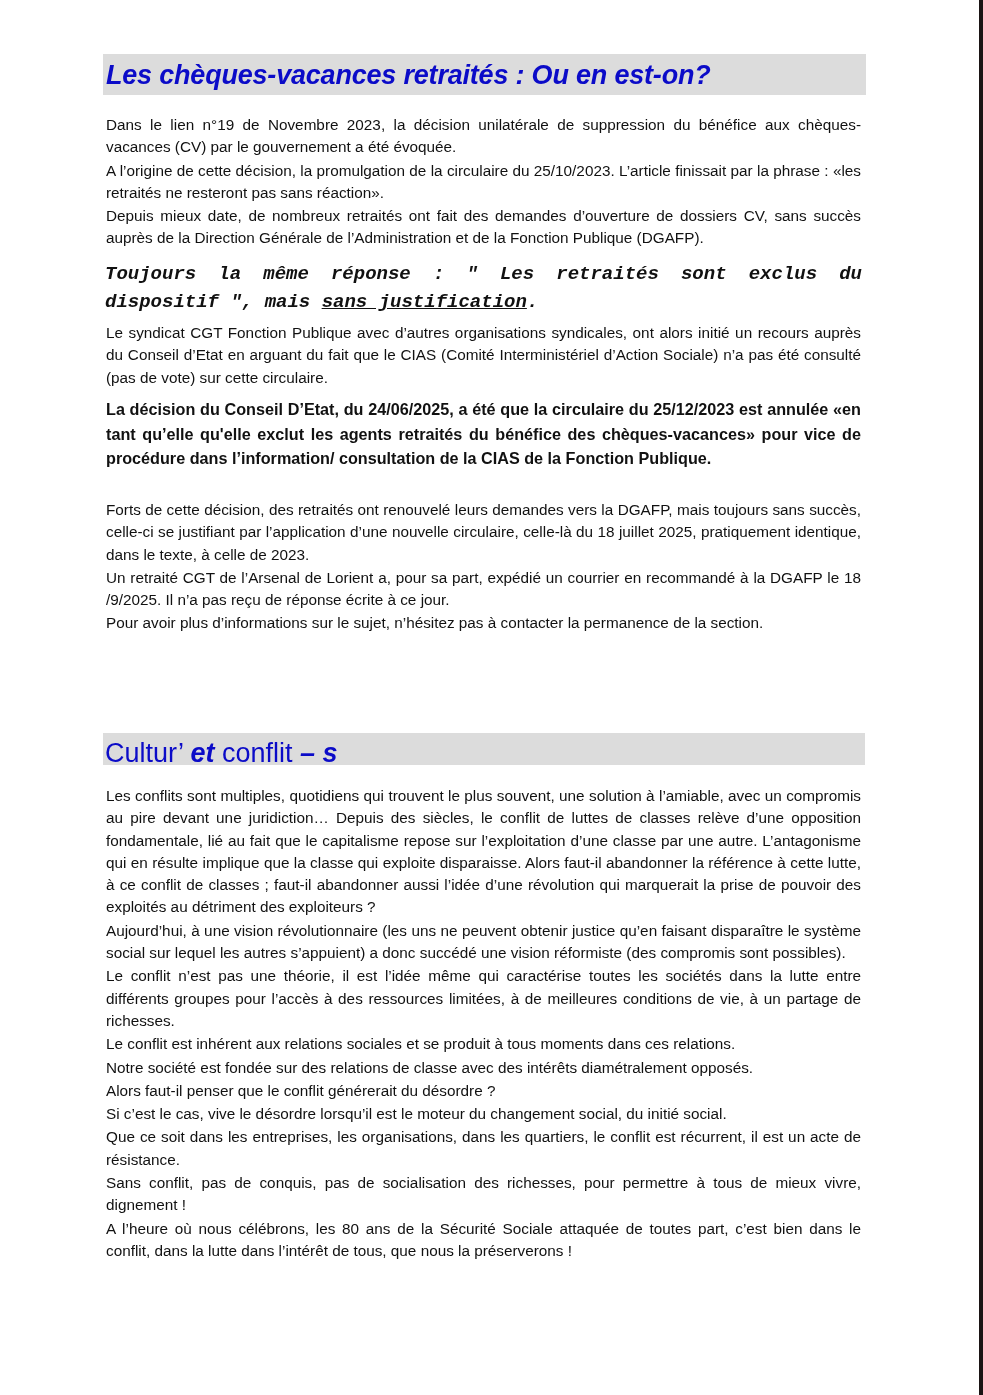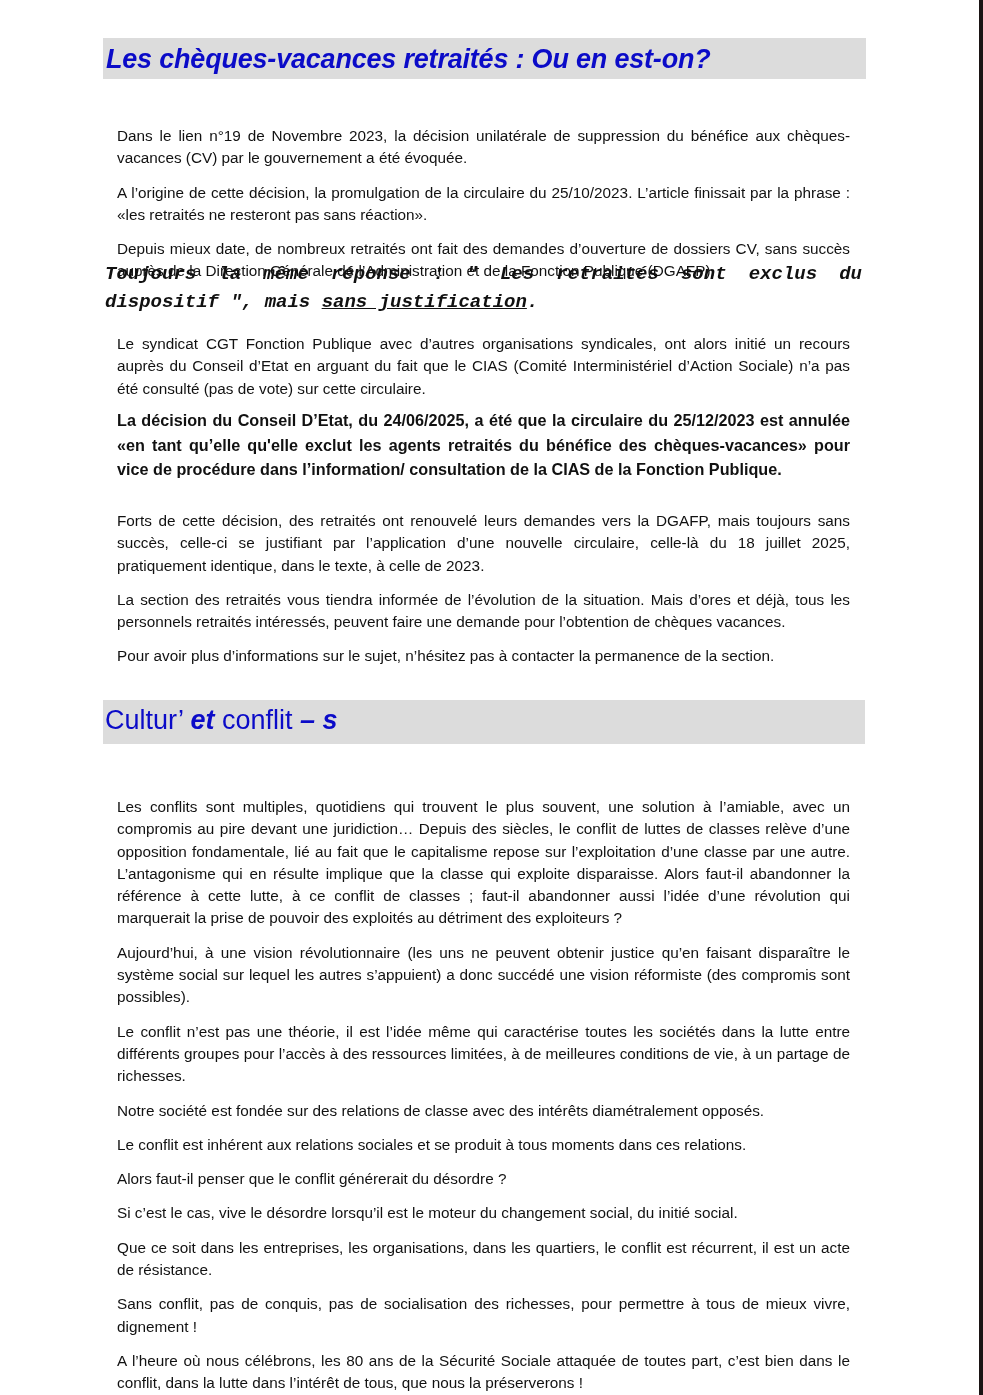--- a/index.html
+++ b/index.html
@@ -6,29 +6,29 @@
   body {
     width: 983px; height: 1395px; background: #ffffff; position: relative; overflow: hidden;
     font-family: "Liberation Sans", sans-serif; color: #111111;
   }
   .right-strip { position: absolute; top: 0; right: 0; width: 4px; height: 1395px; background: #1a1414; }
   .page { position: absolute; left: 105px; top: 0; width: 757px; }
   .heading-box {
     position: absolute; left: -2px; width: 760px; background: #dcdcdc; color: #0b0bc8;
   }
   .h1 {
-    top: 38px; height: 41px; font-size: 27px; font-weight: bold; font-style: italic;
+    top: 54px; height: 41px; font-size: 27px; font-weight: bold; font-style: italic;
     line-height: 42px; padding-left: 3px; letter-spacing: -0.2px;
   }
   .h2 {
-    top: 700px; height: 44px; font-size: 27px; line-height: 40px; padding-left: 2px;
+    top: 733px; height: 32px; font-size: 27px; line-height: 40px; padding-left: 2px;
   }
   .h2 .it { font-weight: bold; font-style: italic; }
   .block { position: absolute; left: 0; width: 757px; font-size: 15.3px; line-height: 22.3px; text-align: justify; }
-  .block p { margin: 12px; }
+  .block p { margin: 1px; }
   .lead-bold {
     position: absolute; left: 0; width: 757px; top: 260px; font-size: 19px; line-height: 28px;
     font-weight: bold; font-style: italic; text-align: justify; text-align-last: left; font-family: Liberation Mono, monospace;
   }
   .lead-bold .u { text-decoration: underline; }
   .bold-para { font-weight: bold; font-size: 16.2px; line-height: 24.5px; }
   .last-left { text-align-last: left; }
 </style>
 </head>
 <body>
@@ -52,34 +52,34 @@
   <div class="block last-left" style="top:321px;">
     <p>Le syndicat CGT Fonction Publique avec d’autres organisations syndicales, ont alors initié un recours auprès du Conseil d’Etat en arguant du fait que le CIAS (Comité Interministériel d’Action Sociale) n’a pas été consulté (pas de vote) sur cette circulaire.</p>
   </div>
 
   <div class="block bold-para last-left" style="top:396px;">
     <p>La décision du Conseil D’Etat, du 24/06/2025, a été que la circulaire du 25/12/2023 est annulée «en tant qu’elle qu'elle exclut les agents retraités du bénéfice des chèques-vacances» pour vice de procédure dans l’information/ consultation de la CIAS de la Fonction Publique.</p>
   </div>
 
   <div class="block last-left" style="top:498px;">
     <p>Forts de cette décision, des retraités ont renouvelé leurs demandes vers la DGAFP, mais toujours sans succès, celle-ci se justifiant par l’application d’une nouvelle circulaire, celle-là du 18 juillet 2025, pratiquement identique, dans le texte, à celle de 2023.</p>
-    <p>La section des retraités vous tiendra informée de l’évolution de la situation. Mais d’ores et déjà, tous les personnels retraités intéressés, peuvent faire une demande pour l’obtention de chèques vacances.</p>
+    <p>Un retraité CGT de l’Arsenal de Lorient a, pour sa part, expédié un courrier en recommandé à la DGAFP le 18 /9/2025. Il n’a pas reçu de réponse écrite à ce jour.</p>
     <p>Pour avoir plus d’informations sur le sujet, n’hésitez pas à contacter la permanence de la section.</p>
   </div>
 
   <div class="heading-box h2">
     <span>Cultur’ </span><span class="it">et</span><span> conflit </span><span class="it">– s</span>
   </div>
 
   <div class="block last-left" style="top:784px;">
     <p>Les conflits sont multiples, quotidiens qui trouvent le plus souvent, une solution à l’amiable, avec un compromis au pire devant une juridiction… Depuis des siècles, le conflit de luttes de classes relève d’une opposition fondamentale, lié au fait que le capitalisme repose sur l’exploitation d’une classe par une autre. L’antagonisme qui en résulte implique que la classe qui exploite disparaisse. Alors faut-il abandonner la référence à cette lutte, à ce conflit de classes ; faut-il abandonner aussi l’idée d’une révolution qui marquerait la prise de pouvoir des exploités au détriment des exploiteurs ?</p>
     <p>Aujourd’hui, à une vision révolutionnaire (les uns ne peuvent obtenir justice qu’en faisant disparaître le système social sur lequel les autres s’appuient) a donc succédé une vision réformiste (des compromis sont possibles).</p>
     <p>Le conflit n’est pas une théorie, il est l’idée même qui caractérise toutes les sociétés dans la lutte entre différents groupes pour l’accès à des ressources limitées, à de meilleures conditions de vie, à un partage de richesses.</p>
+    <p>Le conflit est inhérent aux relations sociales et se produit à tous moments dans ces relations.</p>
     <p>Notre société est fondée sur des relations de classe avec des intérêts diamétralement opposés.</p>
-    <p>Le conflit est inhérent aux relations sociales et se produit à tous moments dans ces relations.</p>
     <p>Alors faut-il penser que le conflit générerait du désordre ?</p>
     <p>Si c’est le cas, vive le désordre lorsqu’il est le moteur du changement social, du initié social.</p>
     <p>Que ce soit dans les entreprises, les organisations, dans les quartiers, le conflit est récurrent, il est un acte de résistance.</p>
     <p>Sans conflit, pas de conquis, pas de socialisation des richesses, pour permettre à tous de mieux vivre, dignement !</p>
     <p>A l’heure où nous célébrons, les 80 ans de la Sécurité Sociale attaquée de toutes part, c’est bien dans le conflit, dans la lutte dans l’intérêt de tous, que nous la préserverons !</p>
   </div>
 
 </div>
 
 </body></html>

